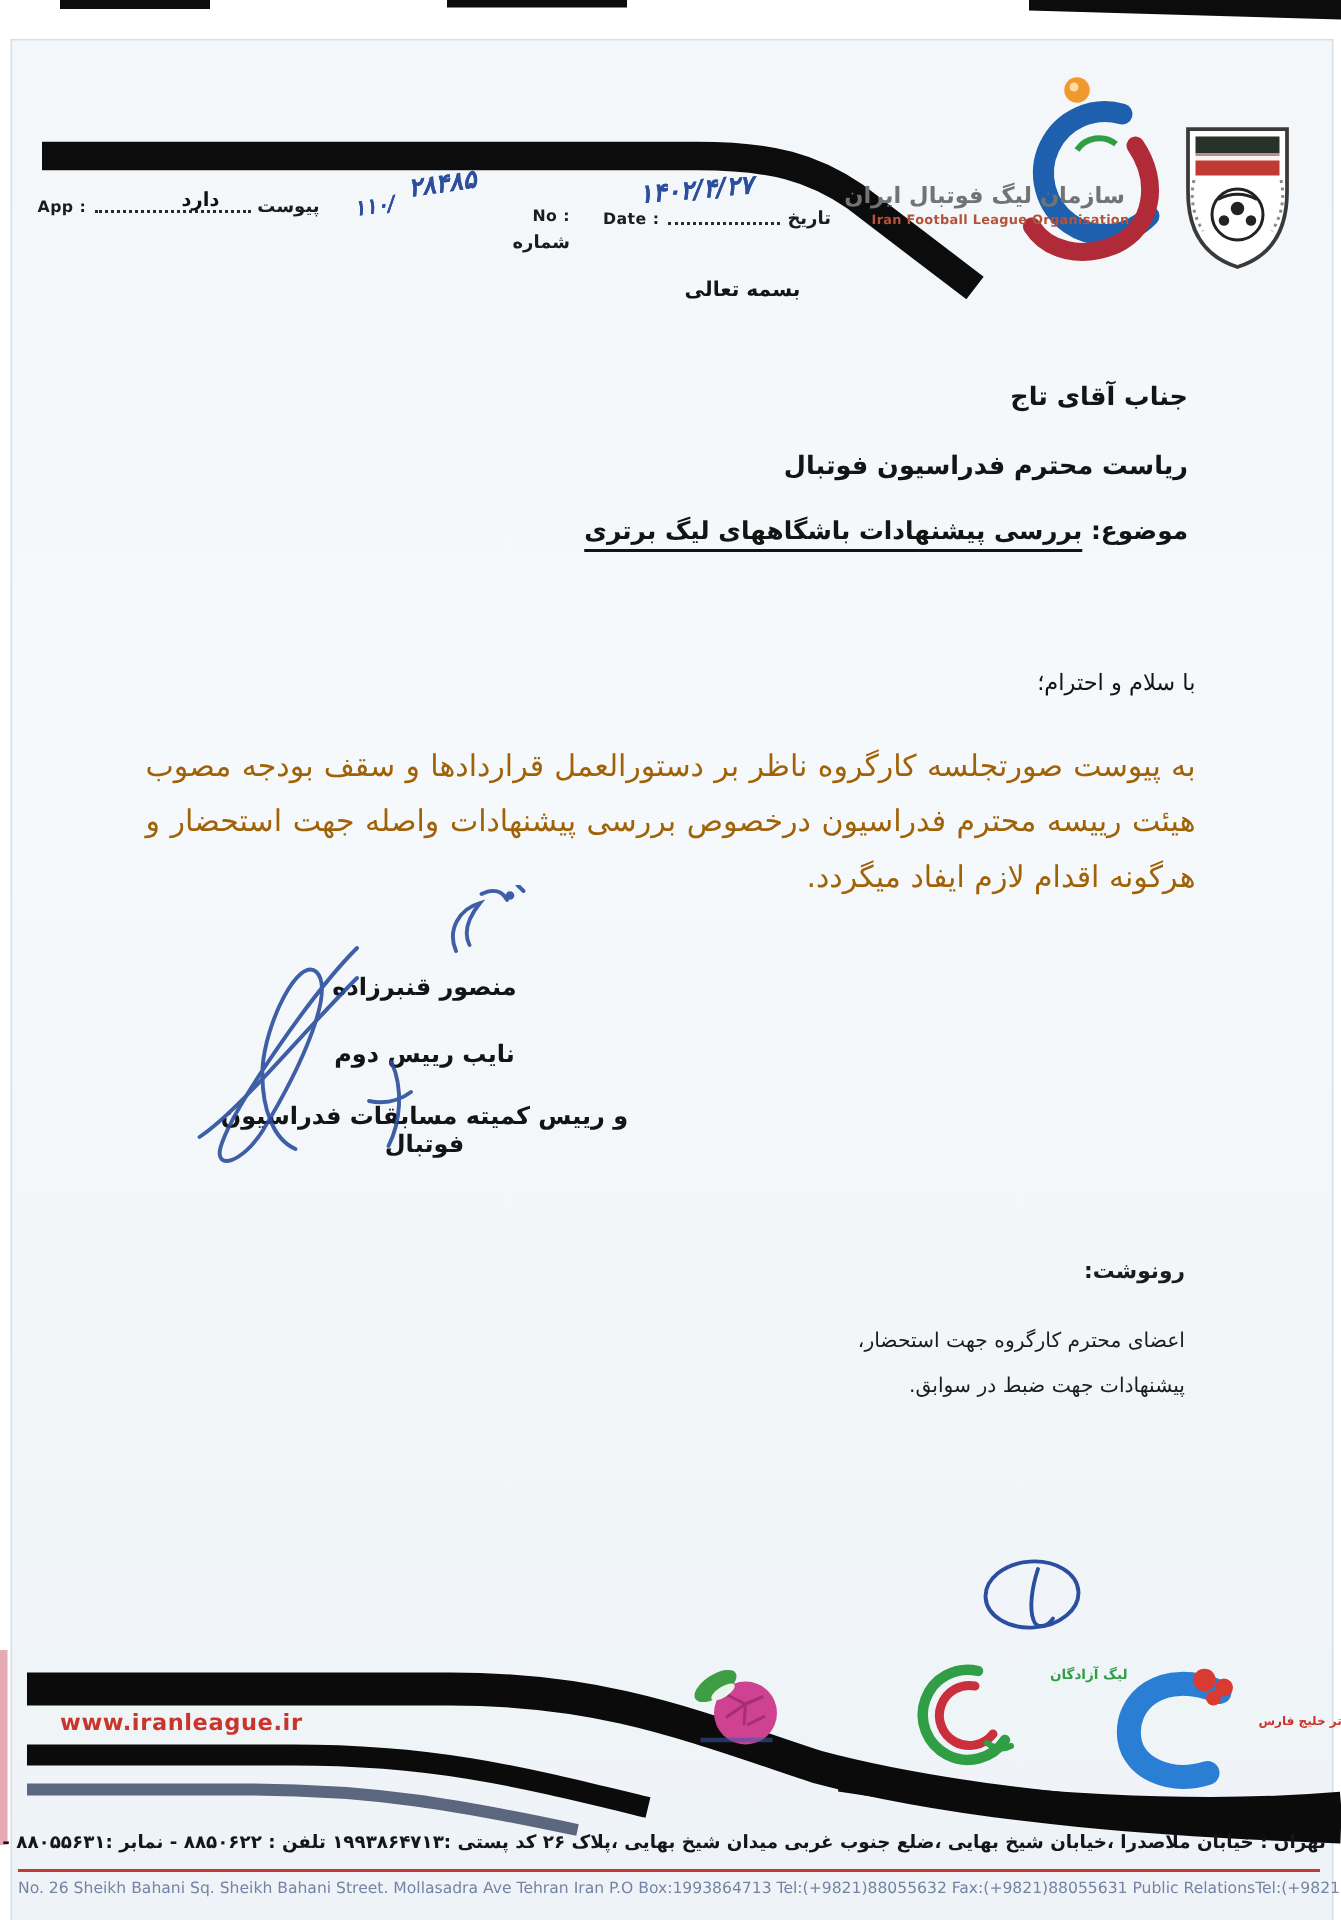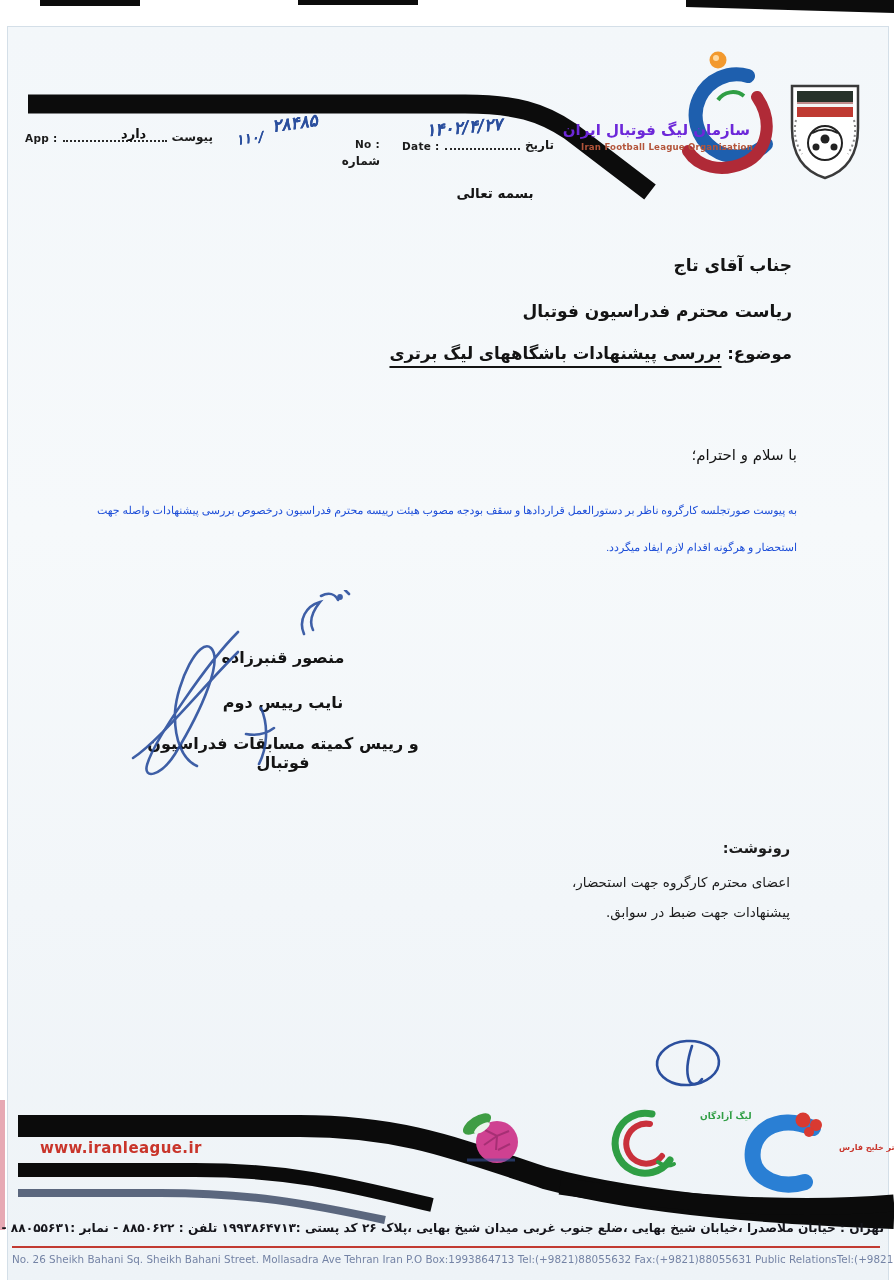--- a/index.html
+++ b/index.html
@@ -20,37 +20,37 @@
   
   .field{display:flex;align-items:flex-end;direction:ltr;font-size:10.5px;color:#1c1c1c;}
   .field .en{font-weight:bold;letter-spacing:.3px;white-space:nowrap;}
   .field .fa{font-weight:bold;font-size:12px;white-space:nowrap;}
   .field .dots{flex:1;border-bottom:2px dotted #2a2a2a;margin:0 5px 2px 5px;height:10px;}
   .hand{
     color:#2b4f9e;font-weight:bold;font-style:italic;
     text-shadow:0 0 .4px #2b4f9e;white-space:nowrap;
   }
 
-  .orgname-fa{font-size:15px;font-weight:bold;color:#6d28d9;text-align:right;}
+  .orgname-fa{font-size:15px;font-weight:bold;color:#737373;text-align:right;}
   .orgname-en{font-size:8.6px;font-weight:bold;color:#b3543a;letter-spacing:.2px;text-align:right;}
 
   .besmele{font-size:13.5px;font-weight:bold;}
 
   .recipient{text-align:right;font-size:17px;font-weight:bold;line-height:46px;}
   .subject{font-size:16.5px;font-weight:bold;text-align:right;}
   .subject .sub-text{text-decoration:underline;text-underline-offset:7px;text-decoration-thickness:1.5px;margin-left:36px;}
   .greeting{font-size:15px;text-align:right;}
-  .bodytext{font-size:11px;line-height:37px;text-align:justify;text-align-last:right;color:#1d4ed8;font-family:Liberation Serif, serif;}
+  .bodytext{font-size:20px;line-height:37px;text-align:justify;text-align-last:right;color:#a16207;}
 
   .sigblock{text-align:center;font-weight:bold;font-size:16px;}
   .sigblock .l1{margin-bottom:26px;}
   .sigblock .l2{margin-bottom:22px;}
 
   .ccblock{text-align:right;font-size:13.5px;line-height:30px;color:#1c1c1c;}
-  .ccblock .cc-label{font-weight:bold;font-size:14.5px;margin-bottom:4px;}
+  .ccblock .cc-label{font-weight:bold;font-size:14.5px;margin-bottom:16px;}
 
   .weburl{font-size:15px;font-weight:bold;color:#c9352b;letter-spacing:.4px;}
   .addr-fa{font-size:12.2px;font-weight:bold;white-space:nowrap;text-align:center;color:#15151b;}
   .addr-underline{height:2px;background:#c23a32;}
   .addr-en{font-size:10.4px;color:#5f7097;white-space:nowrap;text-align:center;opacity:.85;}
   svg{display:block;}
 </style>
 </head>
 <body>
 

